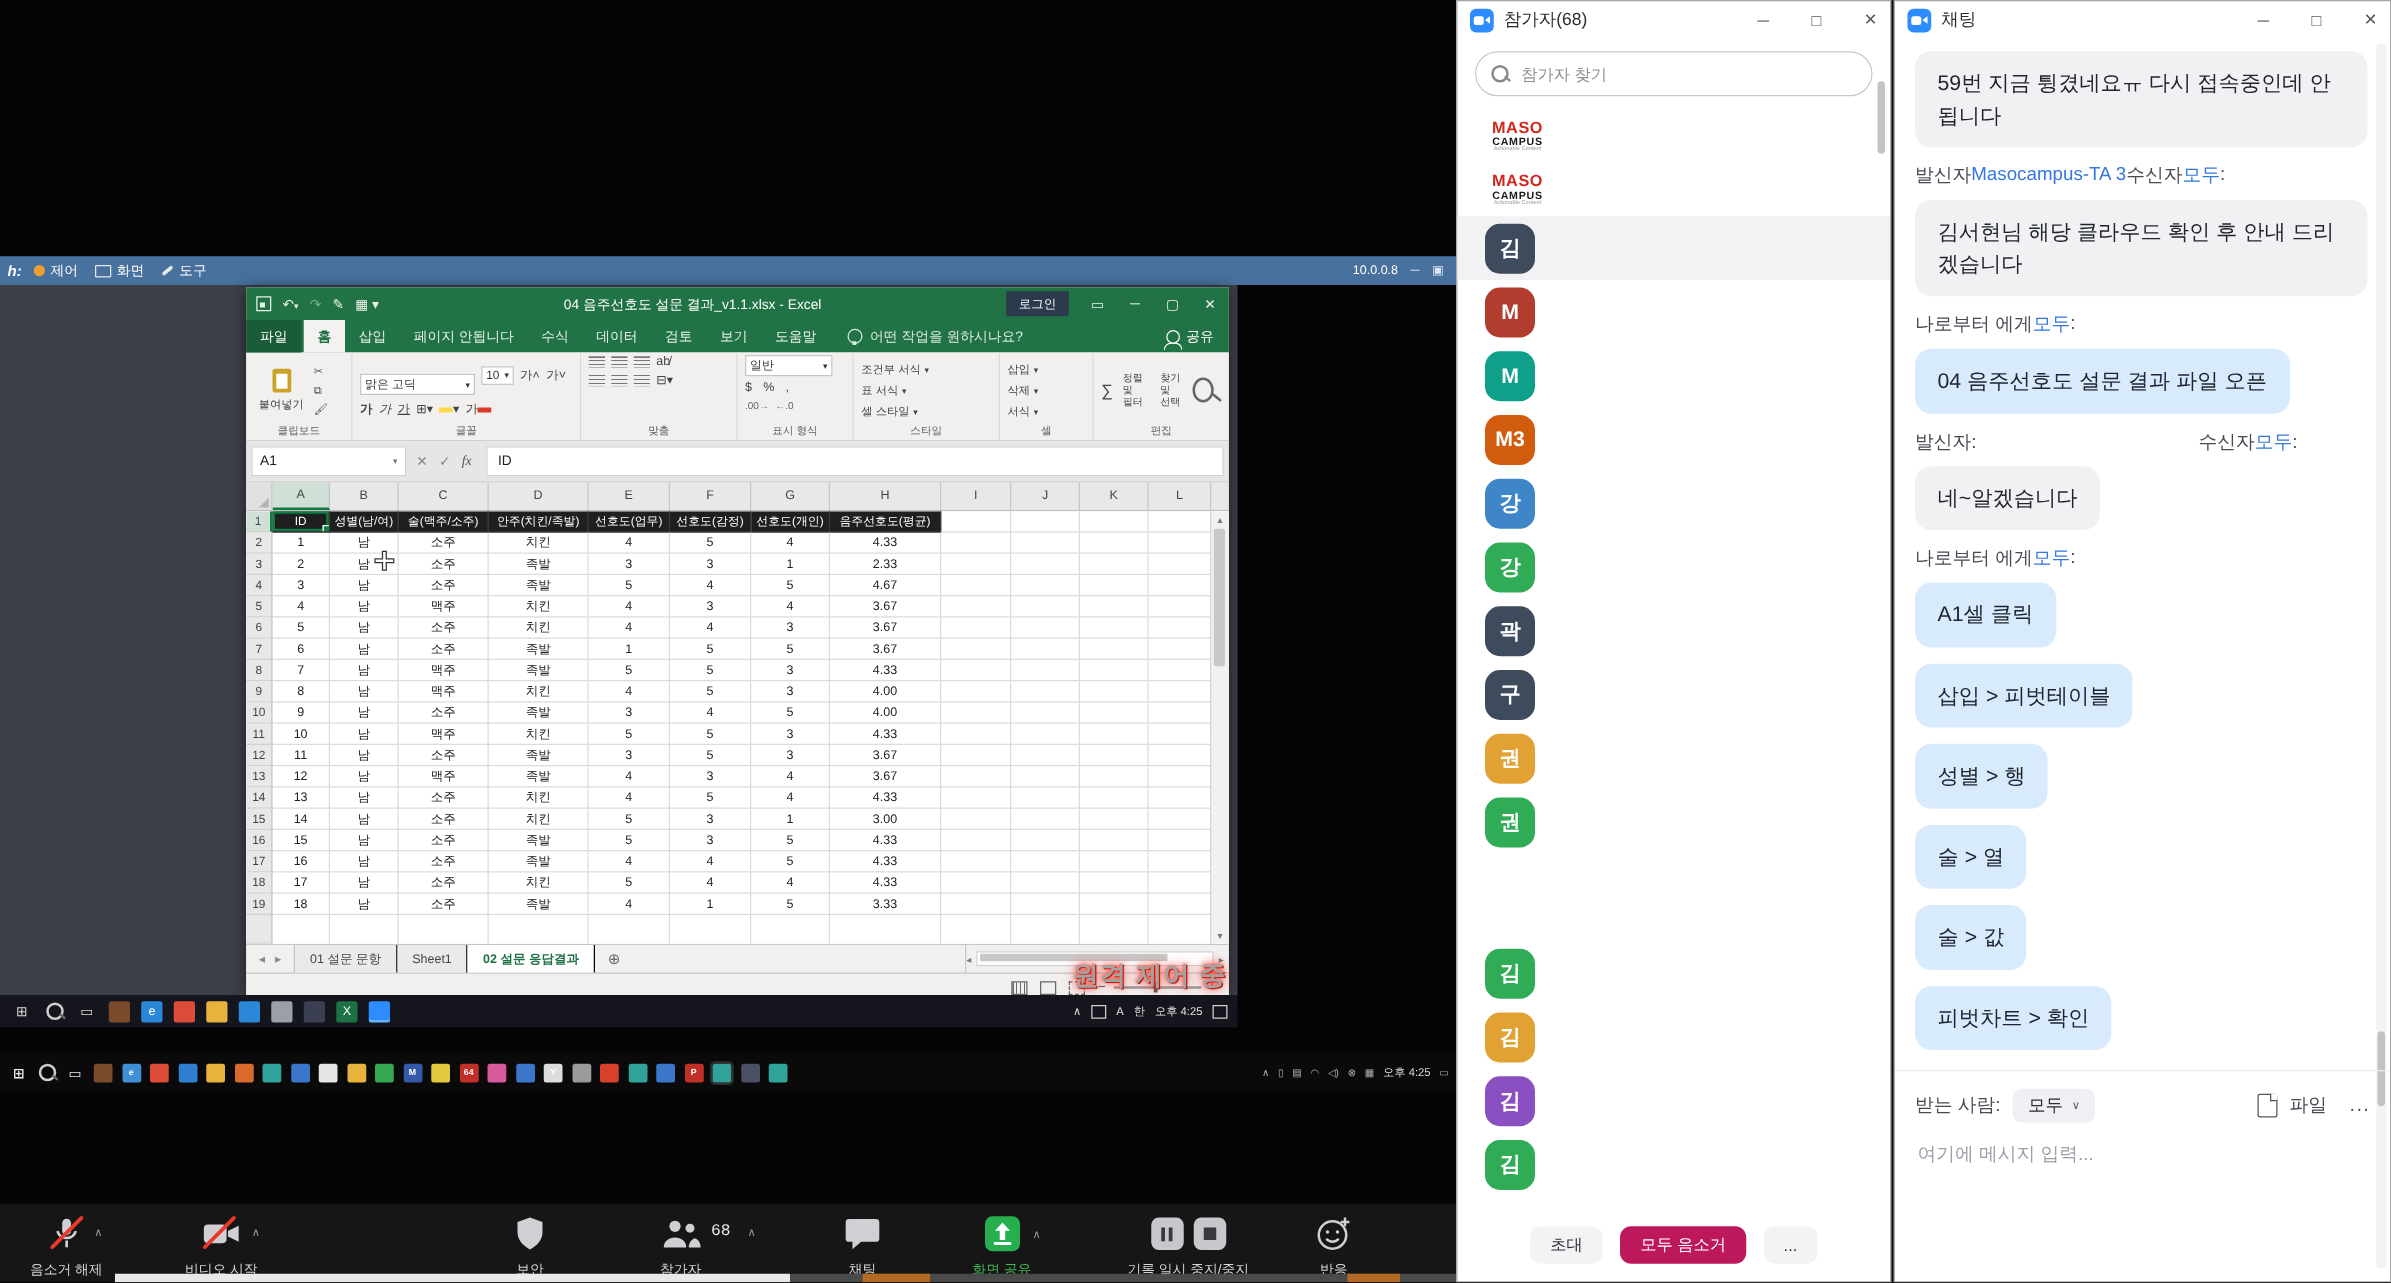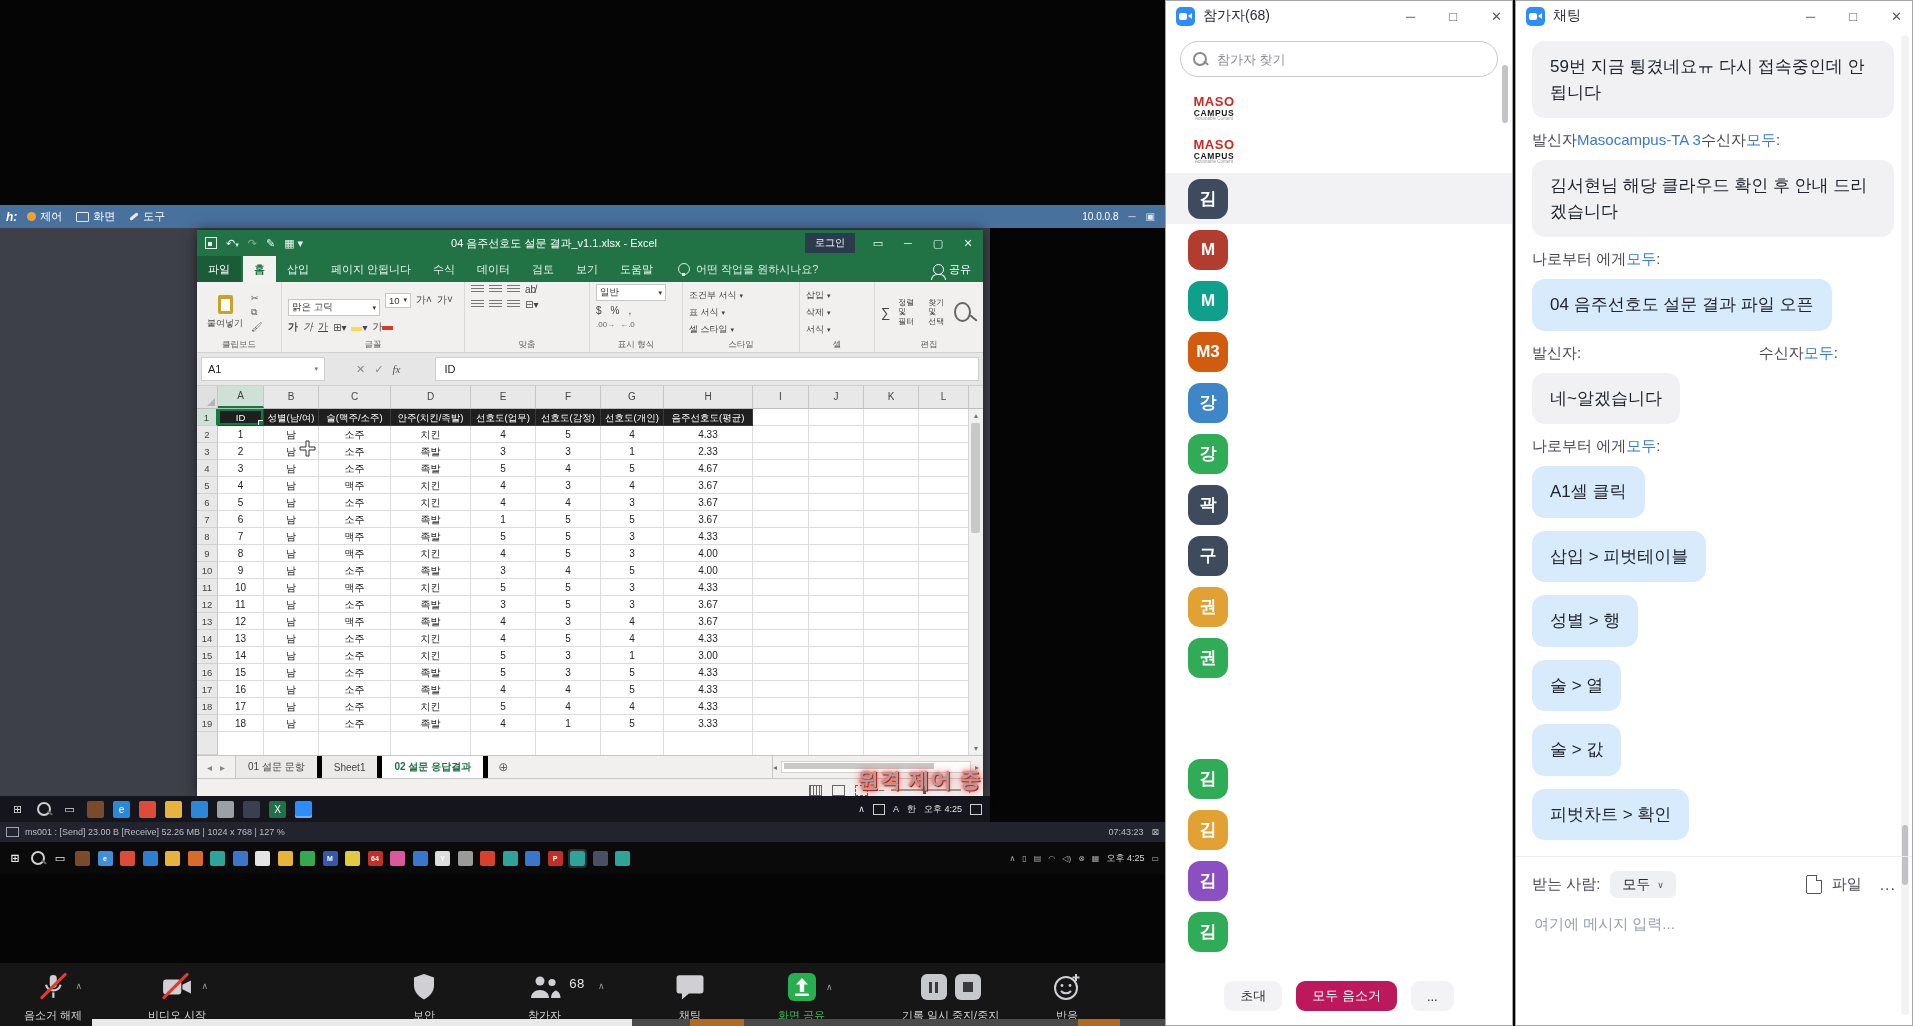--- a/index.html
+++ b/index.html
@@ -56,21 +56,21 @@
   .lines{width:13px;height:9px;background:repeating-linear-gradient(to bottom,#777 0 1px,transparent 1px 3px);}
   .stackbtn{font-size:9px;color:#444;display:flex;align-items:center;gap:3px;height:15px;white-space:nowrap;}
   .cellscol .stackbtn{justify-content:flex-start;}
   .sum{font-size:13px;color:#444;}
   .two-line{font-size:8px;color:#444;line-height:1.15;white-space:pre-line;text-align:left;}
   .mag{width:10px;height:10px;border:2px solid #666;border-radius:50%;position:relative;display:inline-block;}
   .mag::after{content:"";position:absolute;left:8px;top:8px;width:6px;height:2px;background:#666;transform:rotate(40deg);border-radius:2px;}
   .mag.big{width:16px;height:16px;align-self:center;margin:0 6px;}
   .mag.big::after{left:13px;top:13px;width:9px;}
 
-  .x-formula{height:32px;background:#e6e6e6;display:flex;align-items:stretch;border-bottom:1px solid #cfcfcf;gap:23px;}
+  .x-formula{height:32px;background:#e6e6e6;display:flex;align-items:stretch;border-bottom:1px solid #cfcfcf;}
   .namebox{width:110px;background:#fff;border:1px solid #cfcfcf;margin:4px 0 4px 4px;display:flex;align-items:center;padding:0 6px;font-size:11px;color:#222;justify-content:space-between;}
   .fbtns{display:flex;align-items:center;gap:9px;padding:0 8px;color:#8a8a8a;font-size:11px;}
   .fx{font-style:italic;font-family:"Liberation Serif",serif;color:#555;}
   .ffield{flex:1;background:#fff;border:1px solid #cfcfcf;margin:4px 4px;display:flex;align-items:center;padding:0 8px;font-size:11px;color:#222;}
 
   .x-colhdr{height:22px;display:flex;background:#e8e8e8;border-bottom:1px solid #bdbdbd;}
   .ch{border-right:1px solid #c6c6c6;font-size:10px;color:#444;text-align:center;line-height:22px;}
   .ch.corner{background:#e0e0e0;position:relative;}
   .ch.corner::after{content:"";position:absolute;right:2px;bottom:2px;border-left:8px solid transparent;border-bottom:8px solid #b5b5b5;}
   .ch.selcol{background:#cfe0d6;border-bottom:2px solid #107c41;line-height:20px;}
@@ -83,21 +83,21 @@
   .gc{border-right:1px solid #dcdcdc;border-bottom:1px solid #dcdcdc;font-size:10px;color:#222;text-align:center;line-height:17px;white-space:nowrap;overflow:hidden;}
   .hrow .gc.datac{background:#1f1f1f;color:#fff;border-right:1px solid #3a3a3a;border-bottom:1px solid #3a3a3a;font-size:9.5px;}
   .gc.a1{position:relative;box-shadow:inset 0 0 0 2px #107c41;}
   .gc.a1::after{content:"";position:absolute;right:-2px;bottom:-2px;width:5px;height:5px;background:#107c41;border:1px solid #fff;}
   .vscroll{position:absolute;right:0;top:0;bottom:0;width:14px;background:#f1f1f1;border-left:1px solid #d5d5d5;}
   .vthumb{position:absolute;left:2px;top:14px;width:9px;height:110px;background:#c8c8c8;border-radius:2px;}
   .varr{position:absolute;left:0;width:14px;height:13px;font-size:8px;color:#777;text-align:center;line-height:13px;}
 
   .x-sheettabs{height:22px;background:#f1f0ef;border-top:1px solid #c6c6c6;display:flex;align-items:stretch;font-size:10px;color:#444;}
   .tabnav{display:flex;align-items:center;gap:8px;padding:0 10px;color:#888;}
-  .stab{display:flex;align-items:center;padding:0 12px;border-right:5px solid #000000;background:#eceae8;cursor:default;white-space:nowrap;}
+  .stab{display:flex;align-items:center;padding:0 12px;border-right:1px solid #000000;background:#eceae8;cursor:default;white-space:nowrap;}
   .stab.first{border-left:1px solid #c6c6c6;}
   .stab.active{background:#fff;color:#1e7145;font-weight:bold;}
   .addsheet{display:flex;align-items:center;padding:0 10px;color:#666;font-size:12px;}
   .hscroll{margin-left:auto;display:flex;align-items:center;width:210px;border-left:1px solid #c6c6c6;}
   .htrack{flex:1;height:10px;background:#fff;border:1px solid #d0d0d0;margin:0 4px;position:relative;}
   .hthumb{position:absolute;left:2px;top:1px;width:150px;height:6px;background:#c8c8c8;}
   .x-status{height:22px;background:#f1f0ef;border-top:1px solid #c6c6c6;display:flex;align-items:center;justify-content:flex-end;gap:10px;padding-right:10px;}
   .vico{width:11px;height:9px;border:1px solid #666;}
   .vico.b{background:repeating-linear-gradient(to right,#666 0 1px,transparent 1px 3px);}
   .zoomslider{display:flex;align-items:center;gap:6px;color:#555;font-size:11px;}
@@ -772,28 +772,20 @@
     <div class="rt-tray">
       <span class="g">∧</span>
       <span class="tray-box"></span>
       <span>A</span>
       <span>한</span>
       <span>오후 4:25</span>
       <span class="tray-box"></span>
     </div>
   </div>
 
-  <div class="abs app-statusbar">
-    <span class="as-ico"></span>
-    <span>ms001 : [Send] 23.00 B   [Receive] 52.26 MB | 1024 x 768 | 127 %</span>
-    <span class="as-right">
-      <span>07:43:23</span>
-      <span>⊠</span>
-    </span>
-  </div>
 
   <div class="abs local-taskbar">
     <div id="ltbicons" style="display:flex;align-items:center;">
         <div class="lt-ico" style="color: rgb(232, 232, 232); font-size: 11px;">⊞</div>
         <div class="lt-ico" style="color: rgb(232, 232, 232); font-size: 11px;">
           <span class="mag" style="border-color: rgb(207, 207, 207);"></span>
         </div>
         <div class="lt-ico" style="color: rgb(232, 232, 232); font-size: 11px;"> ▭</div>
         <div class="lt-ico" style="background: rgb(122, 74, 42);"></div>
         <div class="lt-ico" style="background: rgb(63, 143, 214);">e</div>

